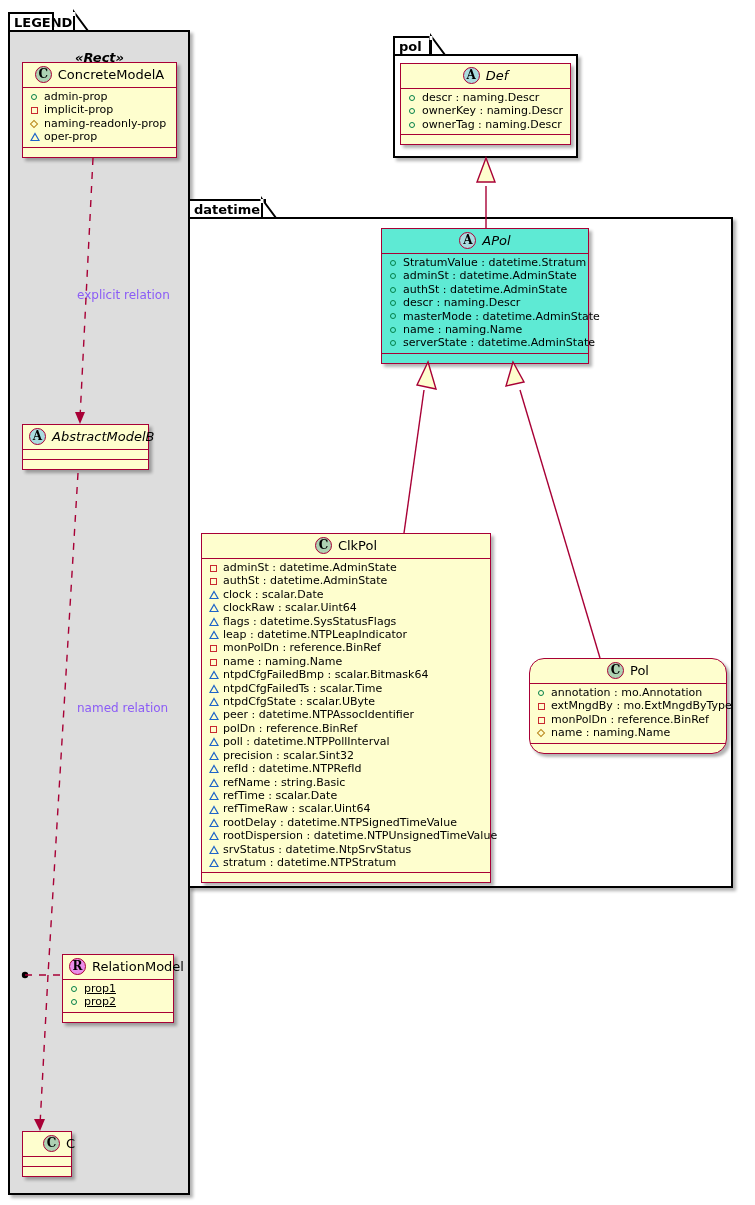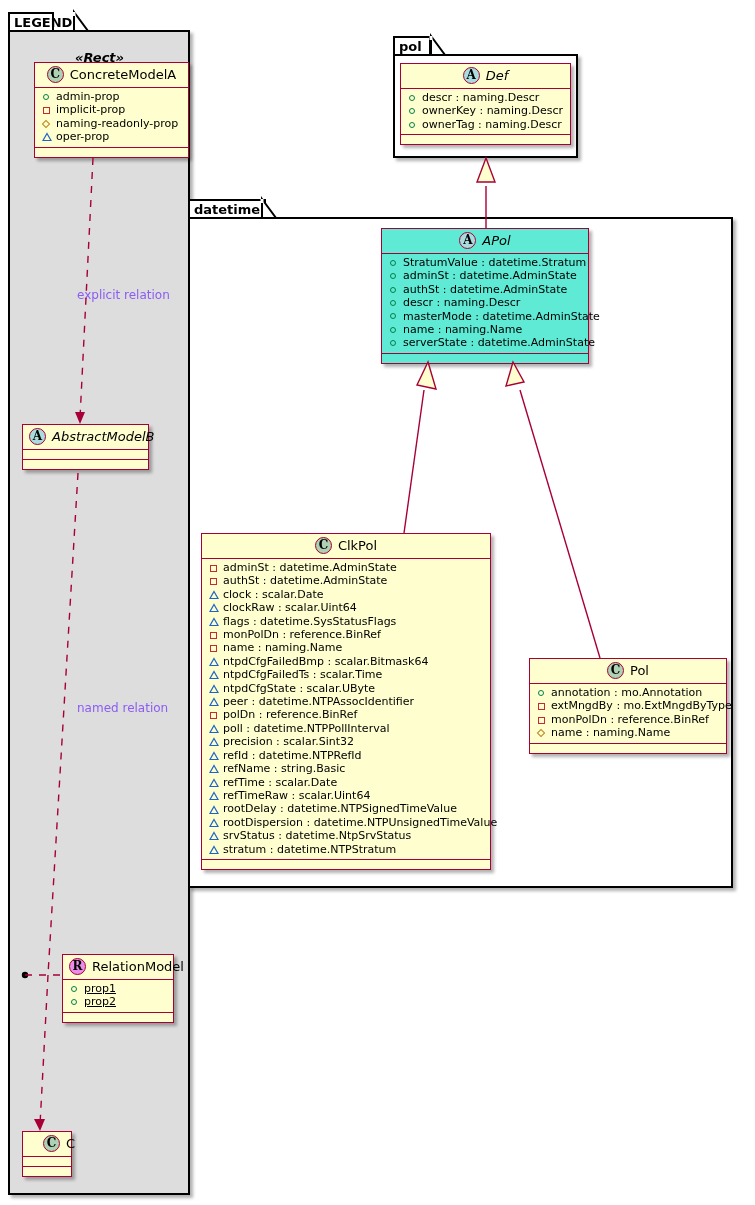--- a/index.html
+++ b/index.html
@@ -169,21 +169,21 @@
     <span>LEGEND</span>
   </div>
   <svg class="overlay" style="z-index:2;">
     <polygon points="74,12 88,31 74,31" fill="#ffffff" stroke="#000000" stroke-width="2"></polygon>
     <line x1="74" y1="12" x2="74" y2="16" stroke="#ffffff" stroke-width="3"></line>
   </svg>
   <div class="pkg-body legend-body" style="left:8px; top:30px; width:182px; height:1165px;"></div>
 
   <div class="stereotype" style="left:22px; top:50px; width:155px;">«Rect»</div>
 
-  <div class="cls" style="left:34px; top:62px; width:155px;">
+  <div class="cls" style="left:22px; top:62px; width:155px;">
     <div class="cls-hdr">
       <span class="cls-badge badge-C">C</span><span class="cls-title">ConcreteModelA</span>
     </div>
     <div class="cls-attrs">
       <div class="attr">
           <span class="gl gl-circle"></span>
           <span>admin-prop</span>
         </div>
       <div class="attr">
           <span class="gl gl-square"></span>
@@ -348,20 +348,28 @@
         </div>
         <div class="attr">
           <span class="gl">
             <svg class="tri-svg" width="10" height="10" viewBox="0 0 10 10">
               <polygon points="5,1.5 9,8.5 1,8.5" fill="none" stroke="#1E64C8" stroke-width="1.2"></polygon>
             </svg>
           </span>
           <span>flags : datetime.SysStatusFlags</span>
         </div>
         <div class="attr">
+          <span class="gl">
+            <svg class="tri-svg" width="10" height="10" viewBox="0 0 10 10">
+              <polygon points="5,1.5 9,8.5 1,8.5" fill="none" stroke="#1E64C8" stroke-width="1.2"></polygon>
+            </svg>
+          </span>
+          <span>leap : datetime.NTPLeapIndicator</span>
+        </div>
+        <div class="attr">
           <span class="gl gl-square"></span>
           <span>monPolDn : reference.BinRef</span>
         </div>
         <div class="attr">
           <span class="gl gl-square"></span>
           <span>name : naming.Name</span>
         </div>
         <div class="attr">
           <span class="gl">
             <svg class="tri-svg" width="10" height="10" viewBox="0 0 10 10">
@@ -475,21 +483,21 @@
             <svg class="tri-svg" width="10" height="10" viewBox="0 0 10 10">
               <polygon points="5,1.5 9,8.5 1,8.5" fill="none" stroke="#1E64C8" stroke-width="1.2"></polygon>
             </svg>
           </span>
           <span>stratum : datetime.NTPStratum</span>
         </div>
       </div>
     <div class="cls-foot"></div>
   </div>
 
-  <div class="cls" style="left:529px; top:658px; width:198px;">
+  <div class="cls" style="left:529px; top:658px; width:198px;border-radius:15px;">
     <div class="cls-hdr">
       <span class="cls-badge badge-C">C</span><span class="cls-title">Pol</span>
     </div>
     <div class="cls-attrs">
       <div class="attr">
           <span class="gl gl-circle"></span>
           <span>annotation : mo.Annotation</span>
         </div>
       <div class="attr">
           <span class="gl gl-square"></span>

